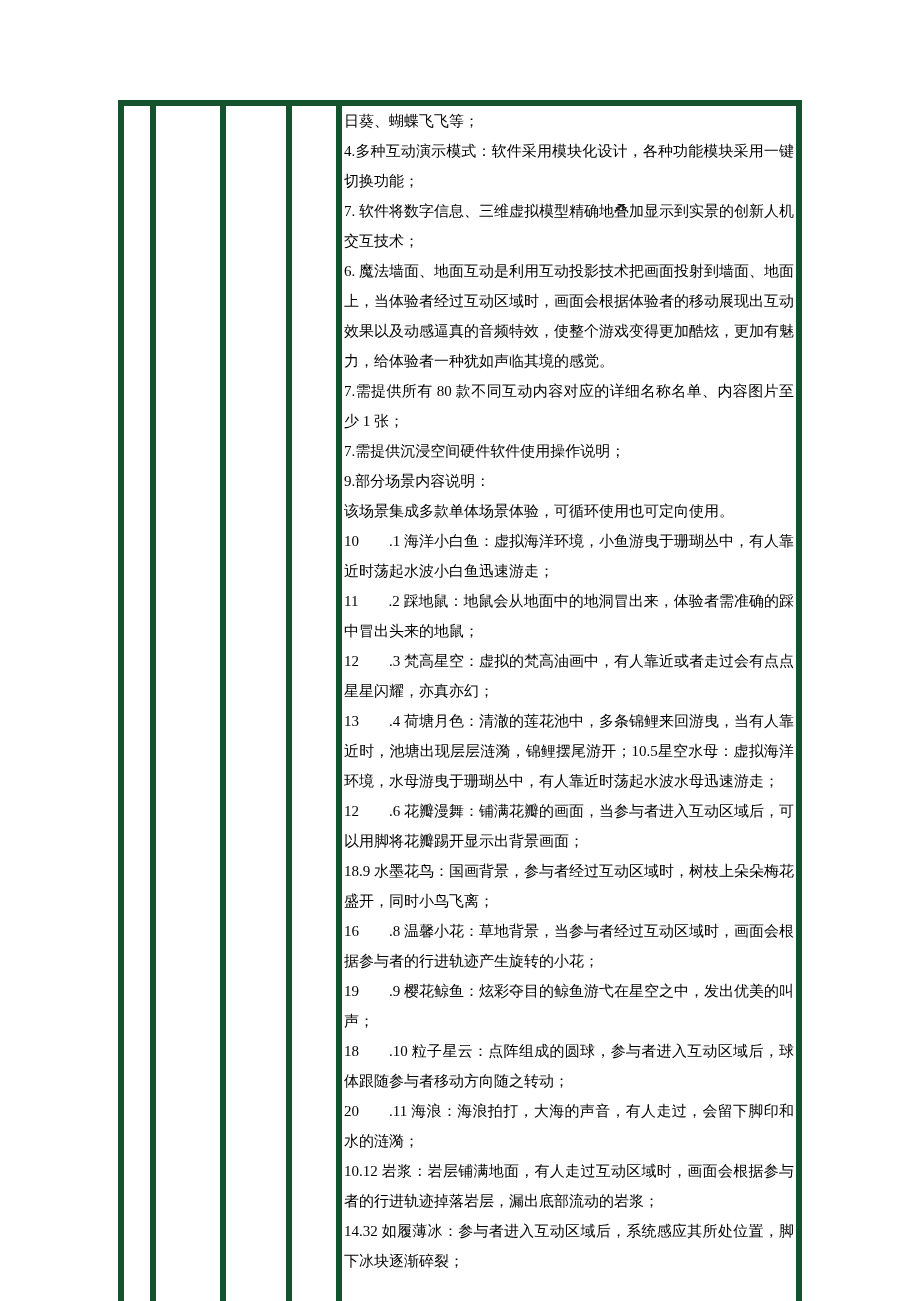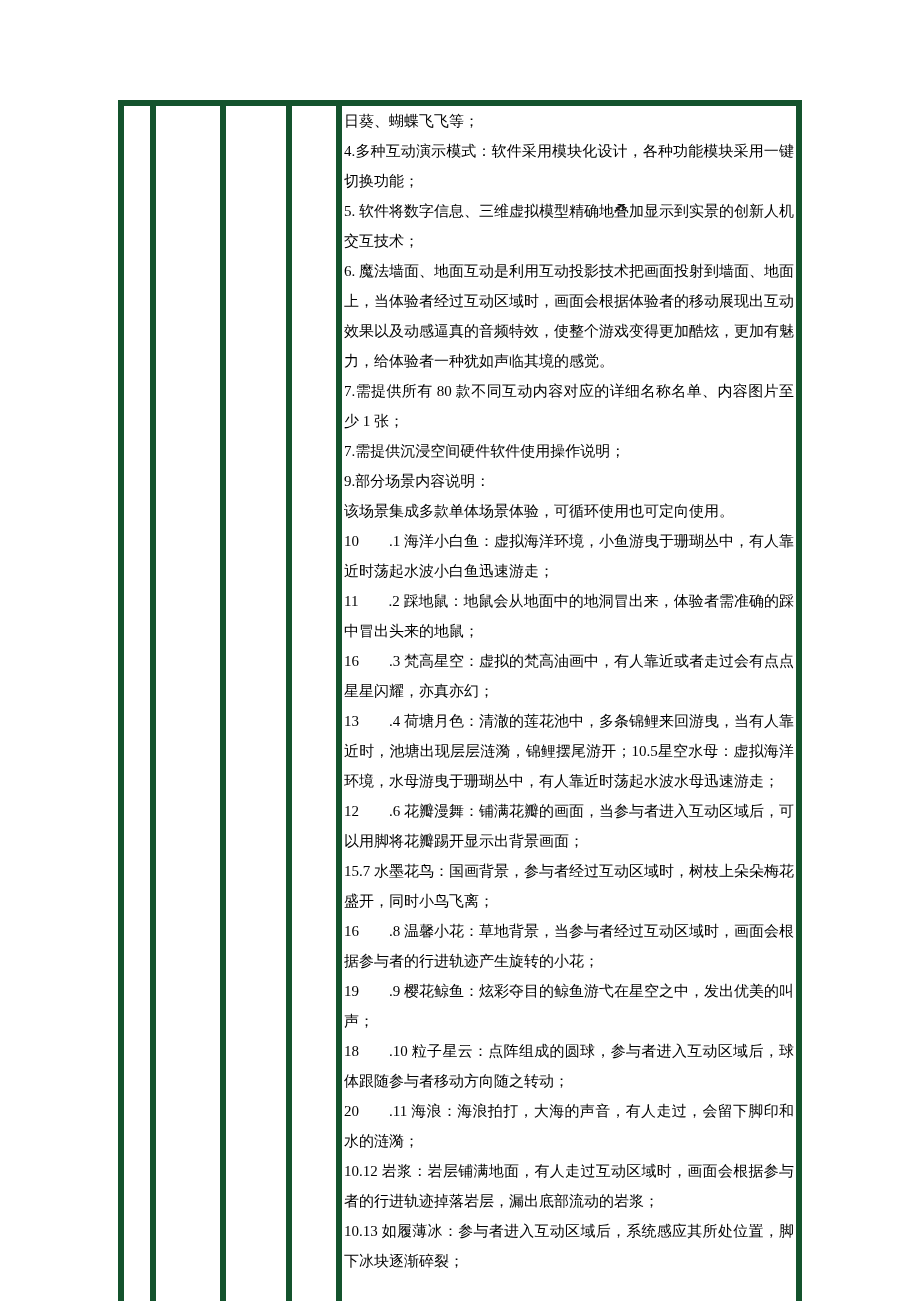--- a/index.html
+++ b/index.html
@@ -44,36 +44,36 @@
   <table class="main">
     <tbody>
         <tr>
       <td class="col1"></td>
       <td class="col2"></td>
       <td class="col3"></td>
       <td class="col4"></td>
       <td class="col5 content">
         <p>日葵、蝴蝶飞飞等；</p>
         <p>4.多种互动演示模式：软件采用模块化设计，各种功能模块采用一键切换功能；</p>
-        <p>5. 软件将数字信息、三维虚拟模型精确地叠加显示到实景的创新人机交互技术；</p>
+        <p>7. 软件将数字信息、三维虚拟模型精确地叠加显示到实景的创新人机交互技术；</p>
         <p>6. 魔法墙面、地面互动是利用互动投影技术把画面投射到墙面、地面上，当体验者经过互动区域时，画面会根据体验者的移动展现出互动效果以及动感逼真的音频特效，使整个游戏变得更加酷炫，更加有魅力，给体验者一种犹如声临其境的感觉。</p>
         <p>7.需提供所有 80 款不同互动内容对应的详细名称名单、内容图片至少 1 张；</p>
         <p>7.需提供沉浸空间硬件软件使用操作说明；</p>
         <p>9.部分场景内容说明：</p>
         <p>该场景集成多款单体场景体验，可循环使用也可定向使用。</p>
         <p>10  .1 海洋小白鱼：虚拟海洋环境，小鱼游曳于珊瑚丛中，有人靠近时荡起水波小白鱼迅速游走；</p>
         <p>11  .2 踩地鼠：地鼠会从地面中的地洞冒出来，体验者需准确的踩中冒出头来的地鼠；</p>
-        <p>16  .3 梵高星空：虚拟的梵高油画中，有人靠近或者走过会有点点星星闪耀，亦真亦幻；</p>
+        <p>12  .3 梵高星空：虚拟的梵高油画中，有人靠近或者走过会有点点星星闪耀，亦真亦幻；</p>
         <p>13  .4 荷塘月色：清澈的莲花池中，多条锦鲤来回游曳，当有人靠近时，池塘出现层层涟漪，锦鲤摆尾游开；10.5星空水母：虚拟海洋环境，水母游曳于珊瑚丛中，有人靠近时荡起水波水母迅速游走；</p>
         <p>12  .6 花瓣漫舞：铺满花瓣的画面，当参与者进入互动区域后，可以用脚将花瓣踢开显示出背景画面；</p>
-        <p>15.7 水墨花鸟：国画背景，参与者经过互动区域时，树枝上朵朵梅花盛开，同时小鸟飞离；</p>
+        <p>18.9 水墨花鸟：国画背景，参与者经过互动区域时，树枝上朵朵梅花盛开，同时小鸟飞离；</p>
         <p>16  .8 温馨小花：草地背景，当参与者经过互动区域时，画面会根据参与者的行进轨迹产生旋转的小花；</p>
         <p>19  .9 樱花鲸鱼：炫彩夺目的鲸鱼游弋在星空之中，发出优美的叫声；</p>
         <p>18  .10 粒子星云：点阵组成的圆球，参与者进入互动区域后，球体跟随参与者移动方向随之转动；</p>
         <p>20  .11 海浪：海浪拍打，大海的声音，有人走过，会留下脚印和水的涟漪；</p>
         <p>10.12 岩浆：岩层铺满地面，有人走过互动区域时，画面会根据参与者的行进轨迹掉落岩层，漏出底部流动的岩浆；</p>
-        <p>10.13 如履薄冰：参与者进入互动区域后，系统感应其所处位置，脚下冰块逐渐碎裂；</p>
+        <p>14.32 如履薄冰：参与者进入互动区域后，系统感应其所处位置，脚下冰块逐渐碎裂；</p>
         <p>&nbsp;</p>
       </td>
     </tr>
   </tbody>
     </table>
 </div>
 
 </body></html>

